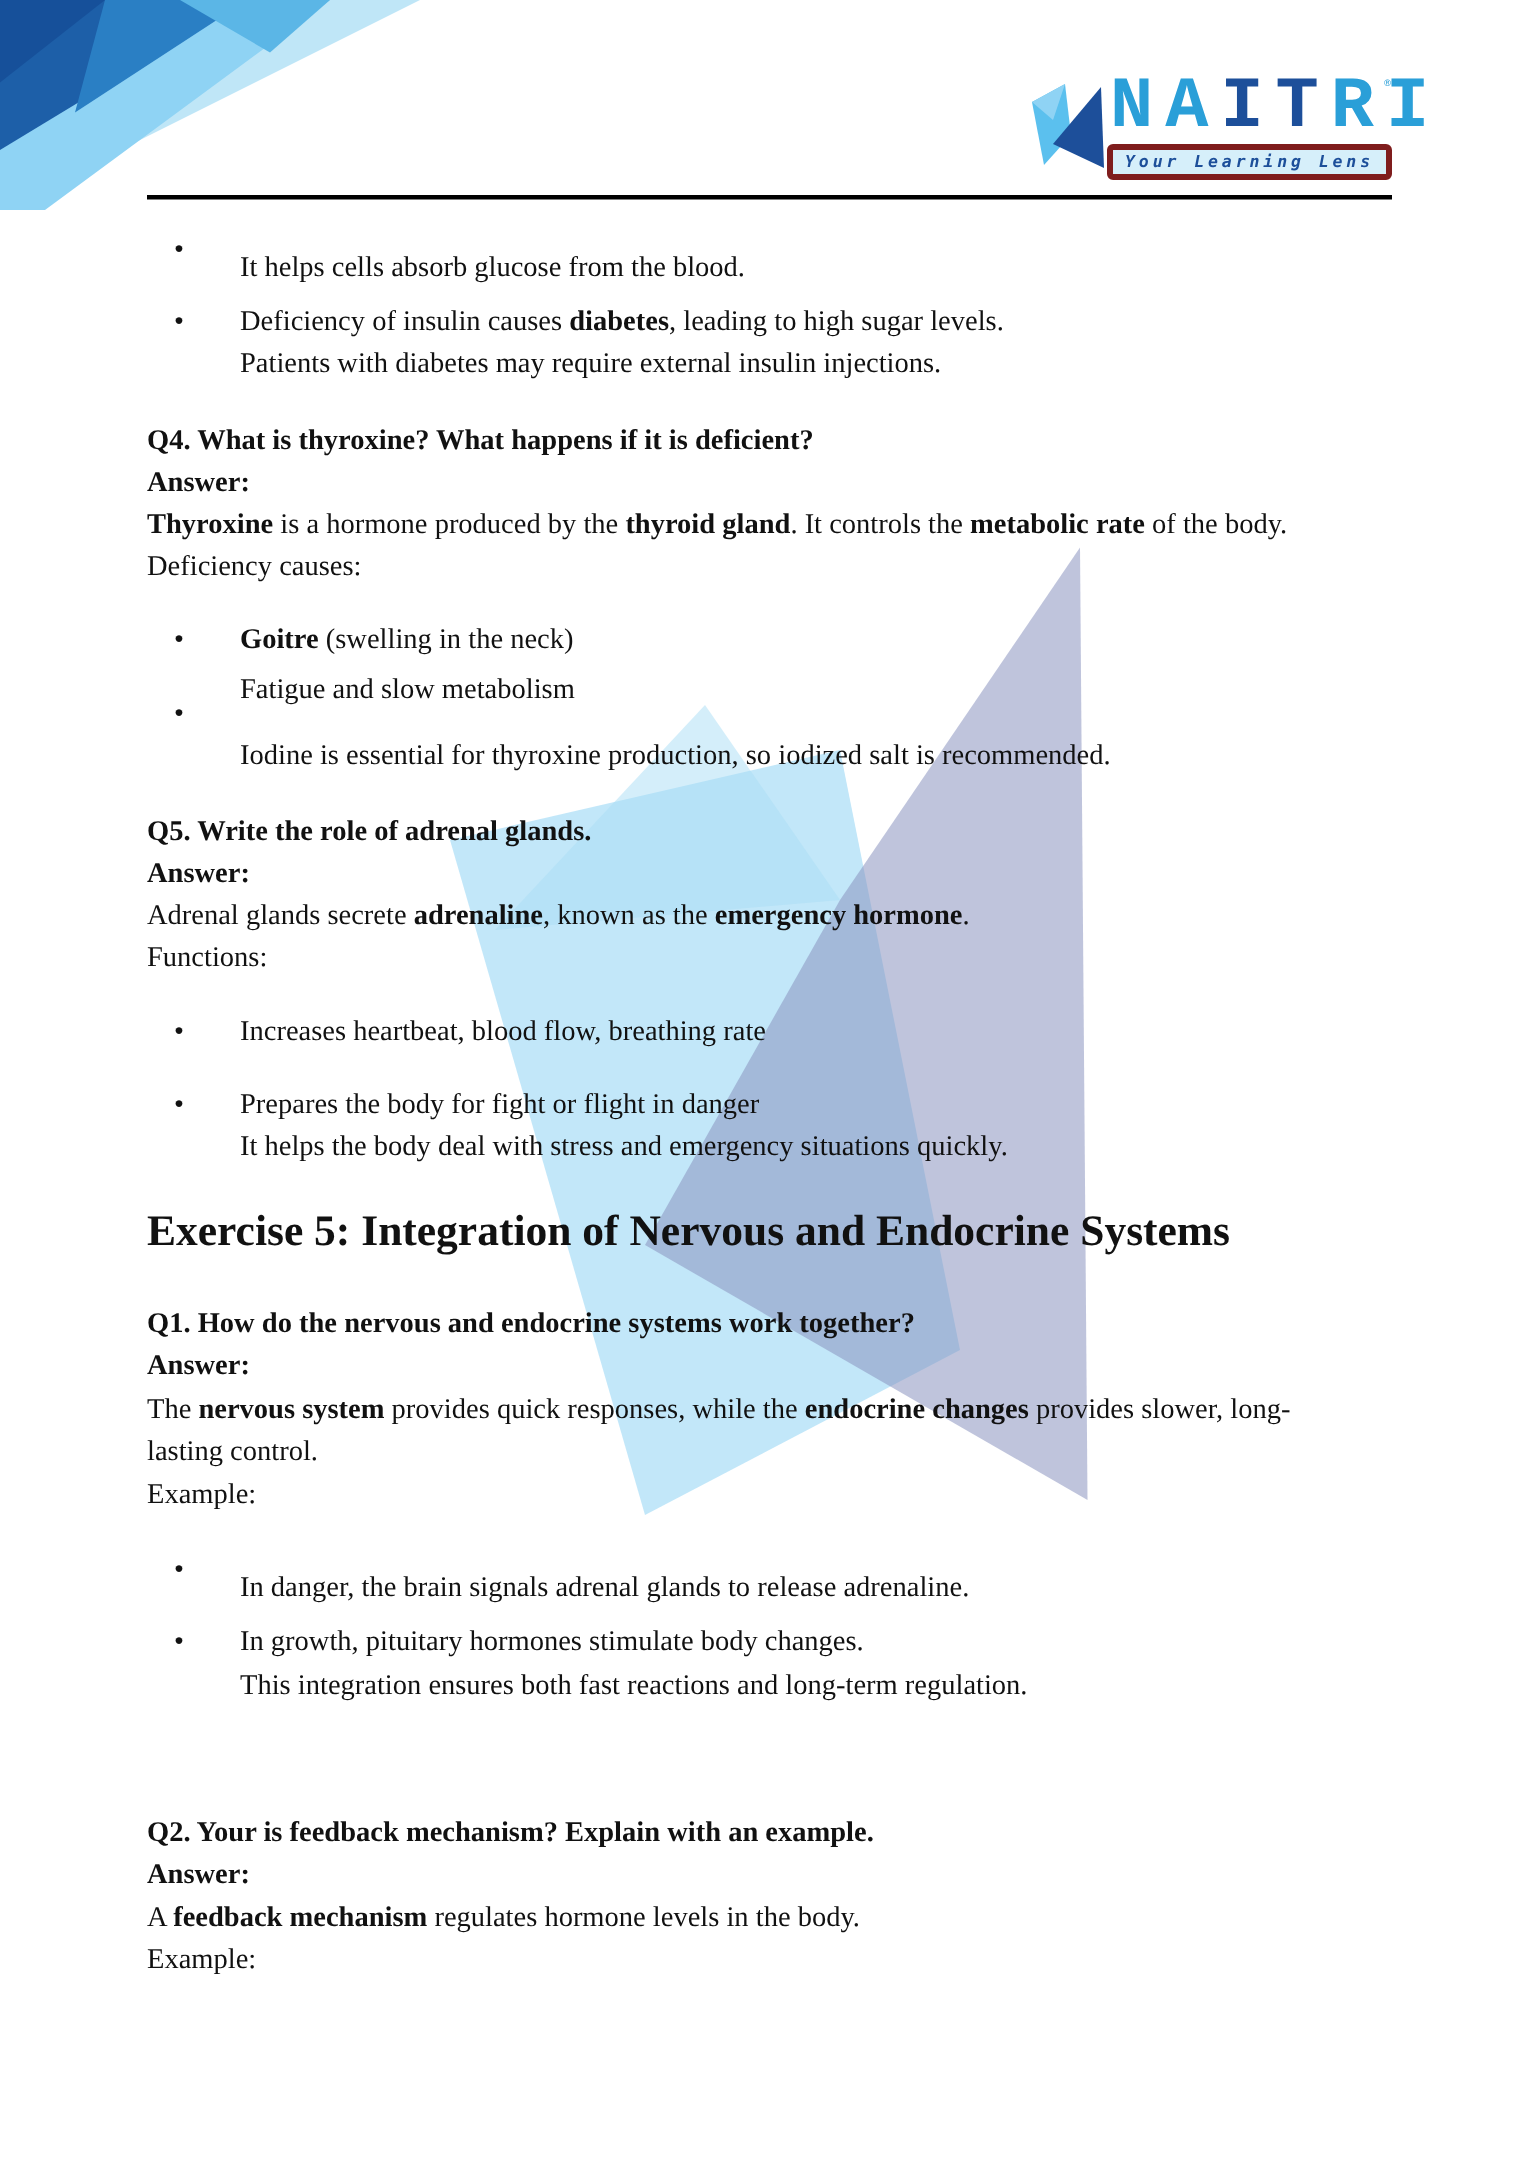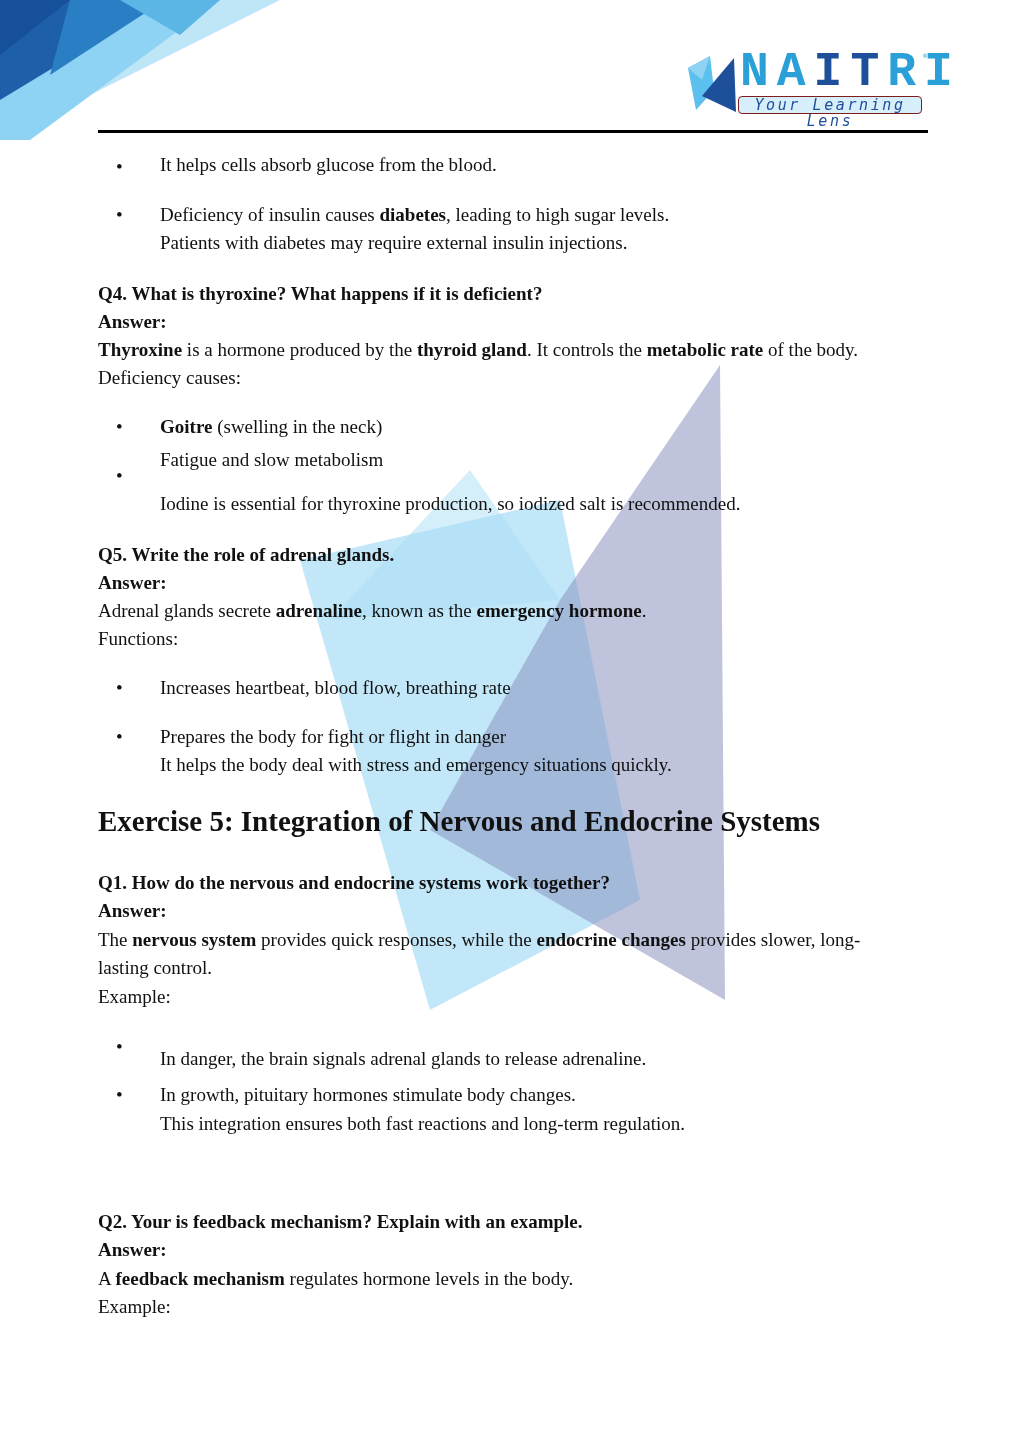--- a/index.html
+++ b/index.html
@@ -5,23 +5,23 @@
   html, body { margin: 0; padding: 0; background: #ffffff; }
   body { width: 1024px; height: 1449px; position: relative; overflow: hidden;
          font-family: "Liberation Serif", "DejaVu Serif", serif; color: #111; }
   .corner { position: absolute; left: 0; top: 0; width: 300px; height: 140px; }
   .watermark { position: absolute; left: 0; top: 0; width: 1024px; height: 1449px; pointer-events: none; }
   .logo { position: absolute; left: 684px; top: 50px; width: 246px; height: 70px; }
   .logo-text { position: absolute; left: 56px; top: 0; font-family: Liberation Mono, monospace;
                font-weight: bold; font-size: 48px; letter-spacing: 8px; line-height: 44px; }
   .logo-text .l1 { color: #2a9fd8; }
   .logo-text .l2 { color: #1d4f9a; }
-  .logo-tag { position: absolute; left: 54px; top: 46px; width: 182px; height: 16px; border: 1px solid #7f1d1d;
+  .logo-tag { position: absolute; left: 54px; top: 46px; width: 182px; height: 16px; border: 4px solid #7f1d1d;
               border-radius: 4px; background: #d6effa; font-family: "DejaVu Sans Mono", monospace; font-style: italic;
-              font-size: 15px; color: #1d4f9a; letter-spacing: 2.6px; line-height: 16px; text-align: center; }
+              font-size: 11px; color: #1d4f9a; letter-spacing: 2.6px; line-height: 16px; text-align: center; font-weight: bold; }
   .logo-reg { position: absolute; left: 238px; top: 2px; font-size: 6px; color: #2a9fd8; font-family: "DejaVu Sans", sans-serif; }
   .rule { position: absolute; left: 98px; top: 130px; width: 830px; height: 3px; background: #000; }
   .content { position: absolute; left: 98px; top: 0; width: 830px; font-size: 19px; line-height: 28px; }
   .line { position: absolute; left: 0; white-space: nowrap; }
   .bold { font-weight: bold; }
   .bullet { position: absolute; left: 18px; }
   .bullet-text { position: absolute; left: 62px; white-space: nowrap; }
   .h2 { font-size: 29px; font-weight: bold; line-height: 36px; text-align: center; }
 </style>
 </head>
@@ -53,21 +53,21 @@
   </div>
   <span class="logo-reg">®</span>
   <div class="logo-tag">Your Learning Lens</div>
 </div>
 
 <div class="rule"></div>
 
 <div class="content">
 
   <span class="bullet" style="top:153px">•</span>
-  <span class="bullet-text rich" style="top:151px"><span>It helps cells absorb glucose from the blood.</span></span>
+  <span class="bullet-text rich" style="top:165px"><span>It helps cells absorb glucose from the blood.</span></span>
 
   <span class="bullet" style="top:201px">•</span>
   <span class="bullet-text rich" style="top:201px"><span>Deficiency of insulin causes </span><span class="bold">diabetes</span><span>, leading to high sugar levels.</span></span>
   <span class="bullet-text" style="top:229px">Patients with diabetes may require external insulin injections.</span>
 
   <span class="line bold" style="top:280px">Q4. What is thyroxine? What happens if it is deficient?</span>
   <span class="line bold" style="top:308px">Answer:</span>
   <span class="line rich" style="top:336px"><span class="bold">Thyroxine</span><span> is a hormone produced by the </span><span class="bold">thyroid gland</span><span>. It controls the </span><span class="bold">metabolic rate</span><span> of the body.</span></span>
   <span class="line" style="top:364px">Deficiency causes:</span>
 

